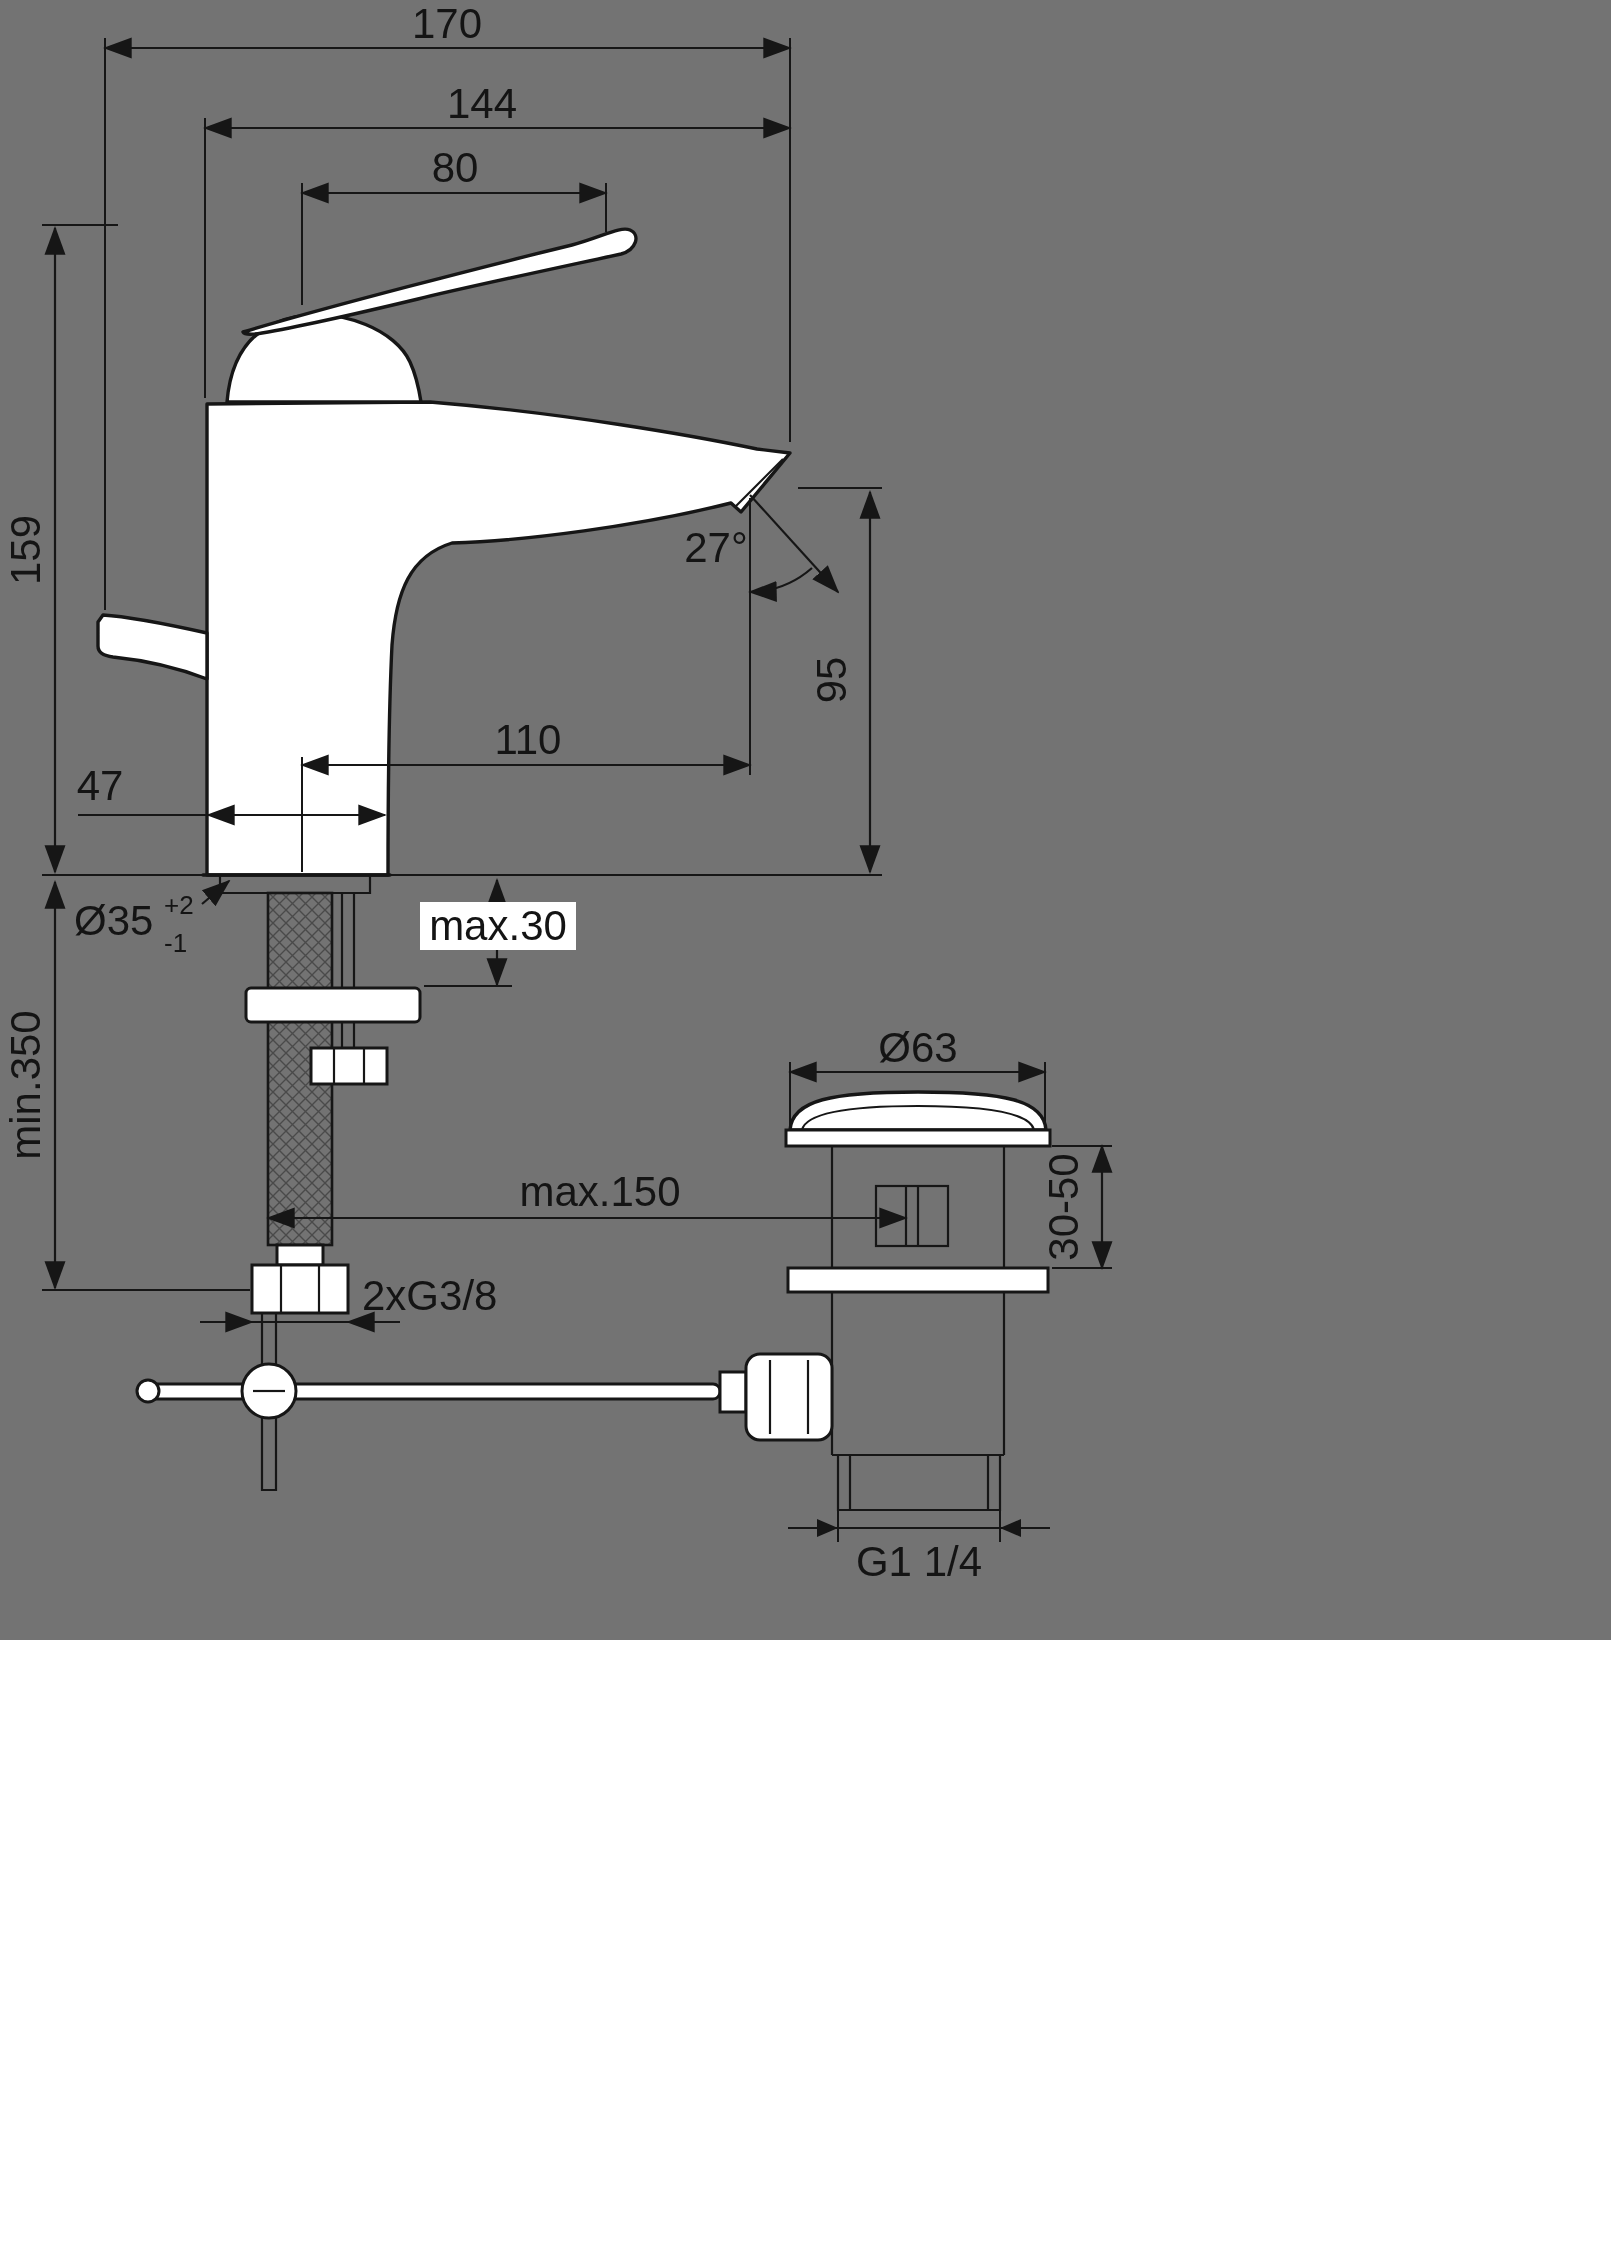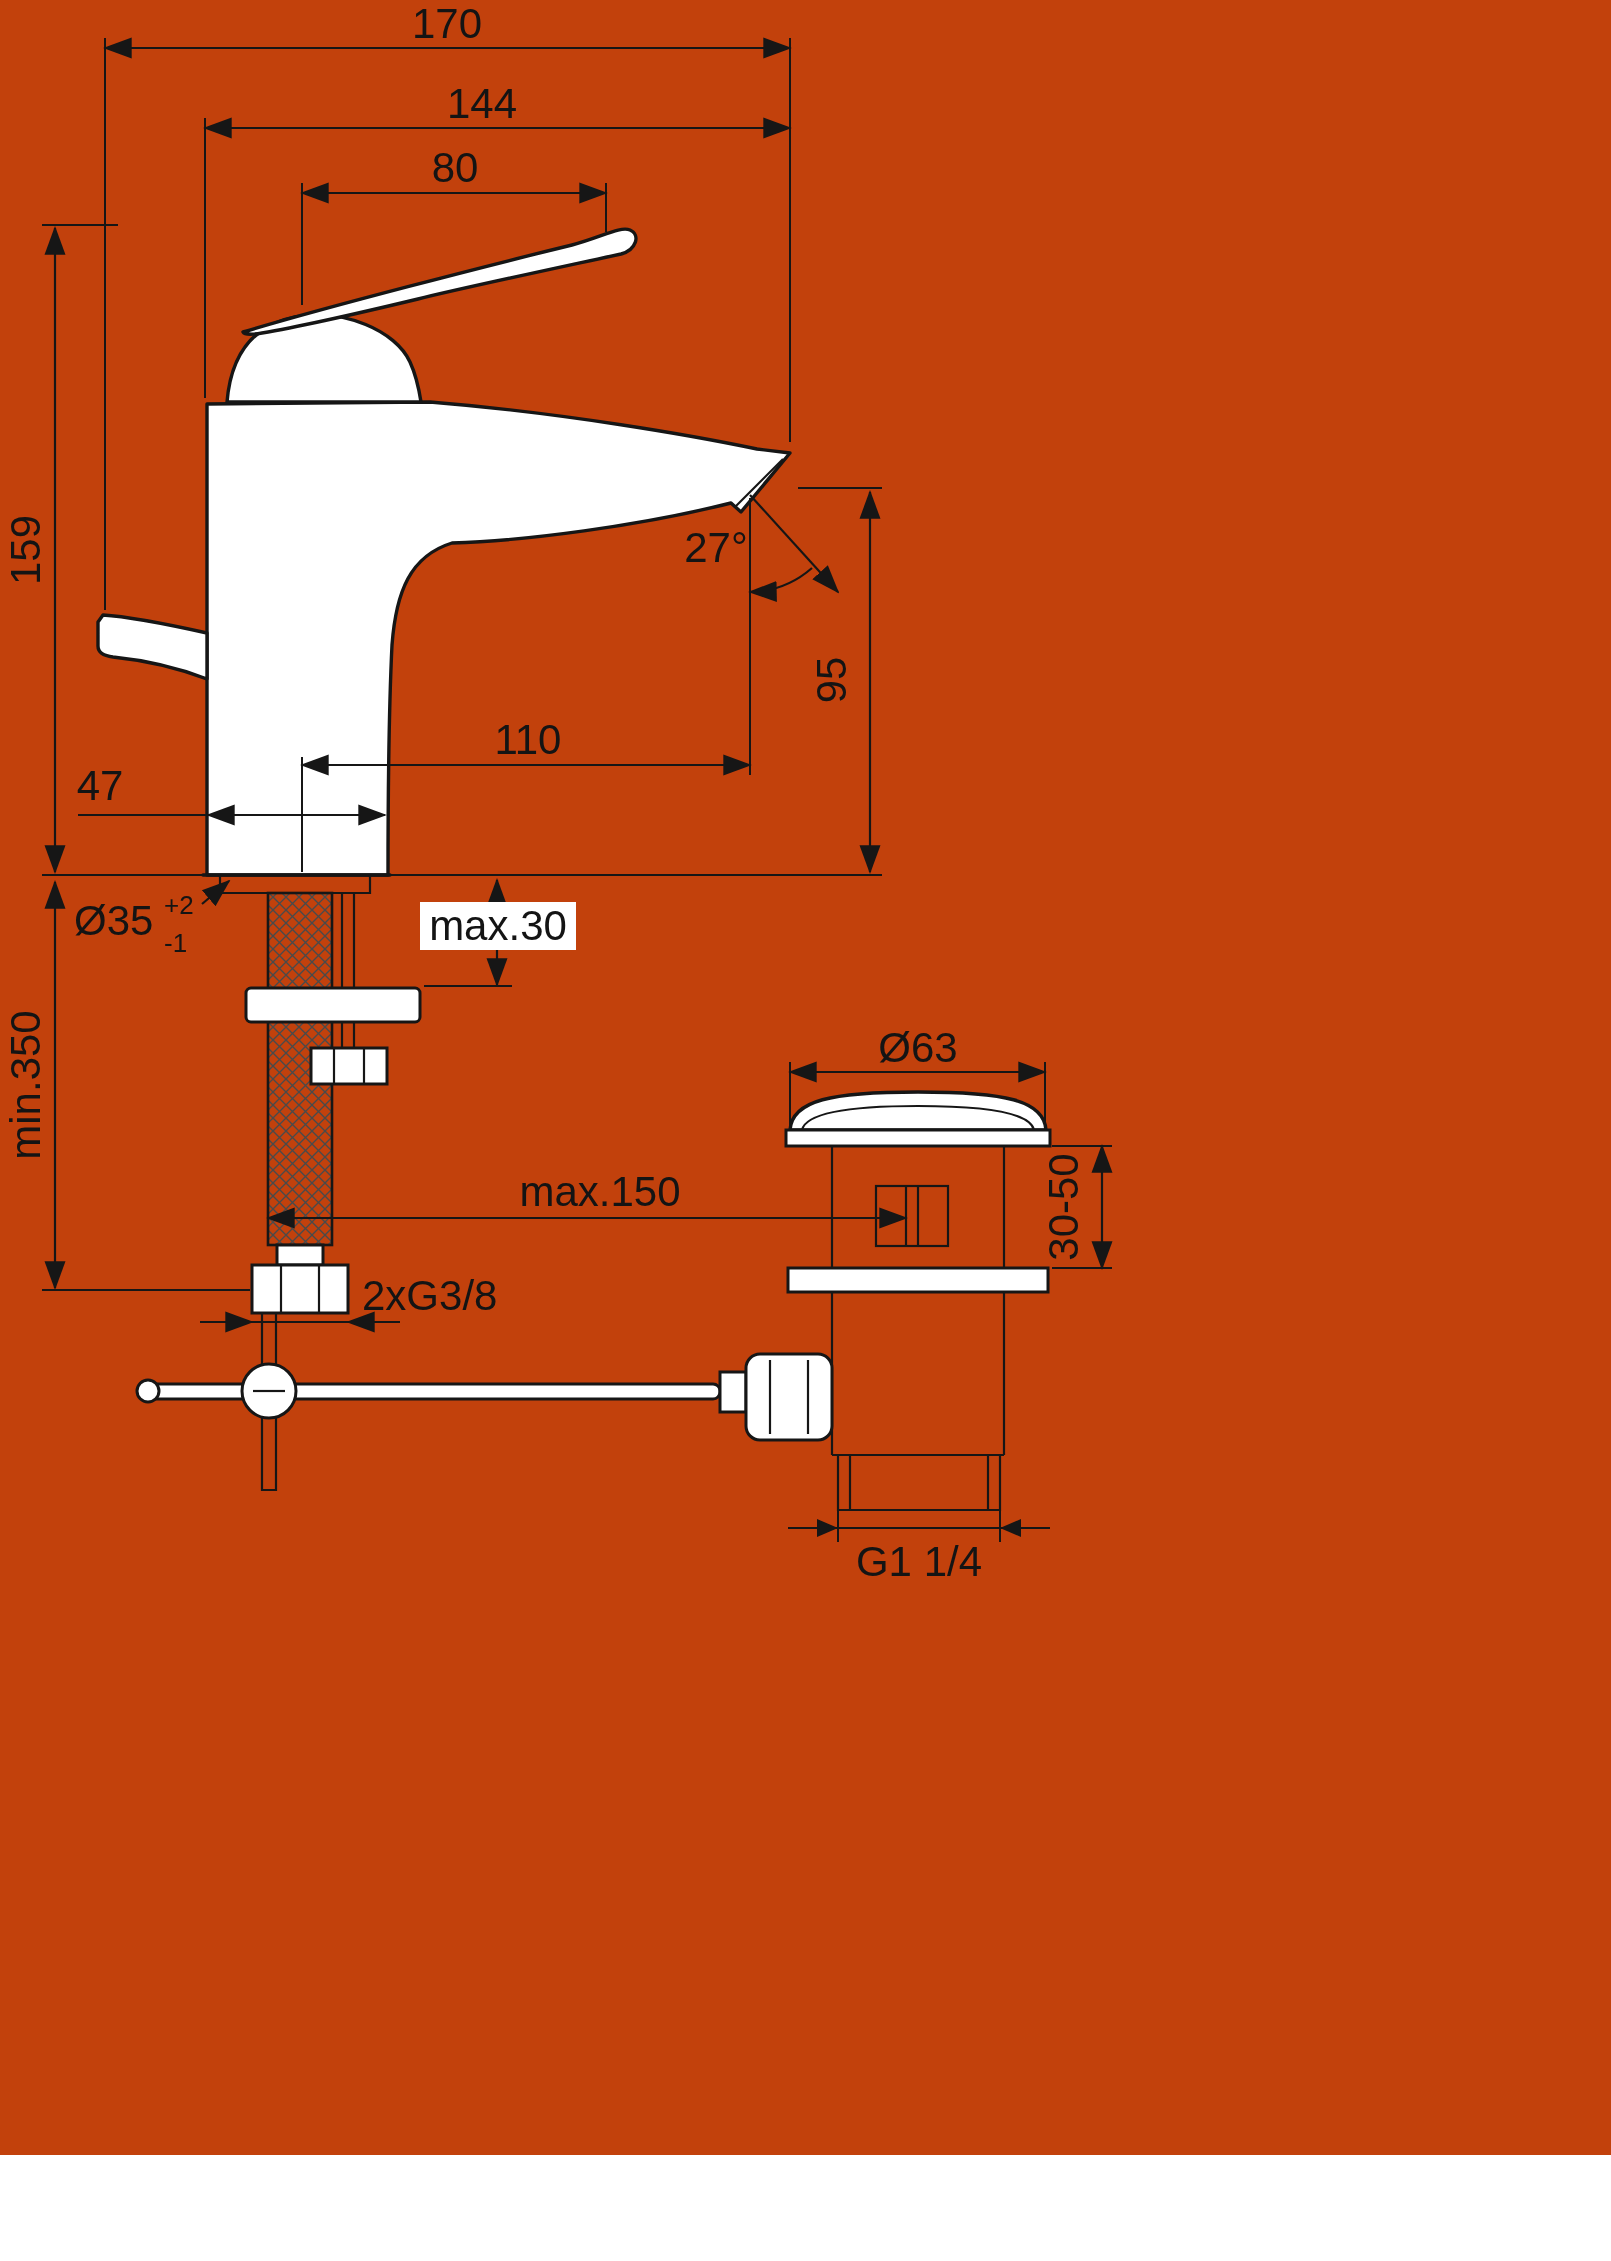--- a/index.html
+++ b/index.html
@@ -1,16 +1,16 @@
 <!DOCTYPE html>
 <html><head>
 <meta charset="utf-8">
 <style>
   html,body{margin:0;padding:0;background:#ffffff;}
-  .page{width:1611px;height:2155px;background:#c2410c;position:relative;overflow:hidden;}
+  .page{width:1611px;height:1640px;background:#737373;position:relative;overflow:hidden;}
   svg{display:block;}
   .outline{fill:#ffffff;stroke:#161616;stroke-width:3.4;stroke-linejoin:round;}
   .stroke{fill:none;stroke:#161616;stroke-width:3.4;stroke-linejoin:round;stroke-linecap:round;}
   .thin{fill:none;stroke:#161616;stroke-width:2.2;}
   .dim{fill:none;stroke:#161616;stroke-width:2.2;}
   .ext{fill:none;stroke:#161616;stroke-width:2;}
   .white{fill:#ffffff;stroke:#161616;stroke-width:3;}
   text{font-family:"Liberation Sans","DejaVu Sans",sans-serif;font-size:42px;fill:#141414;}
   .small{font-size:26px;}
   .arr{fill:#161616;stroke:none;}

